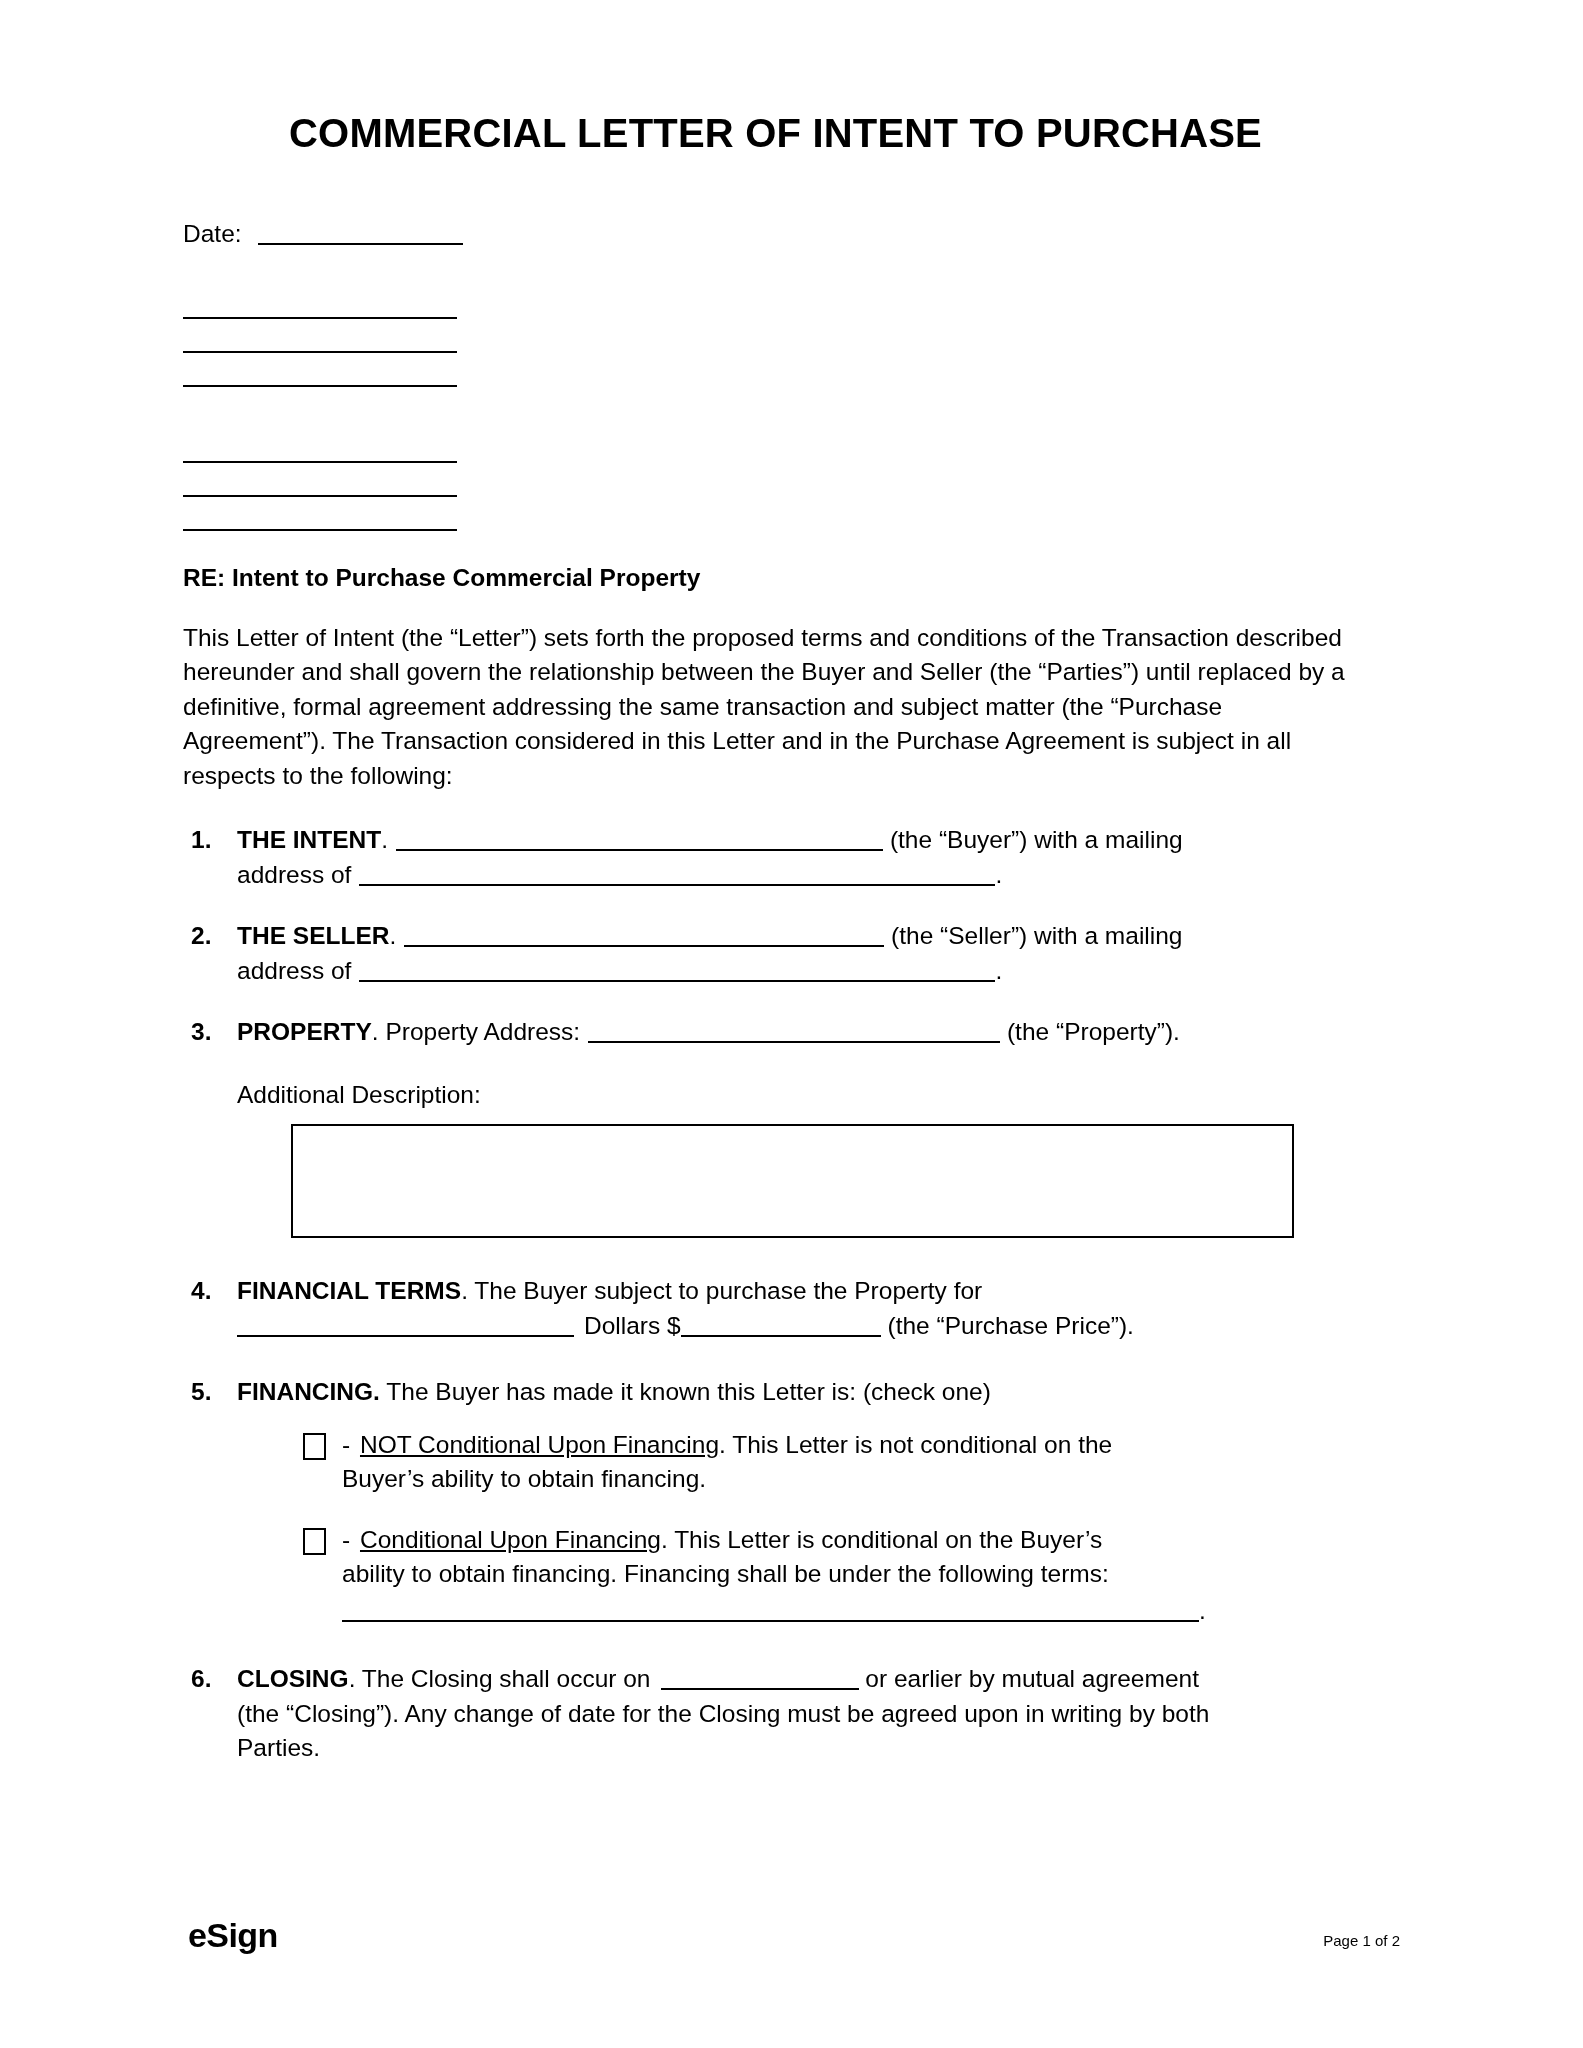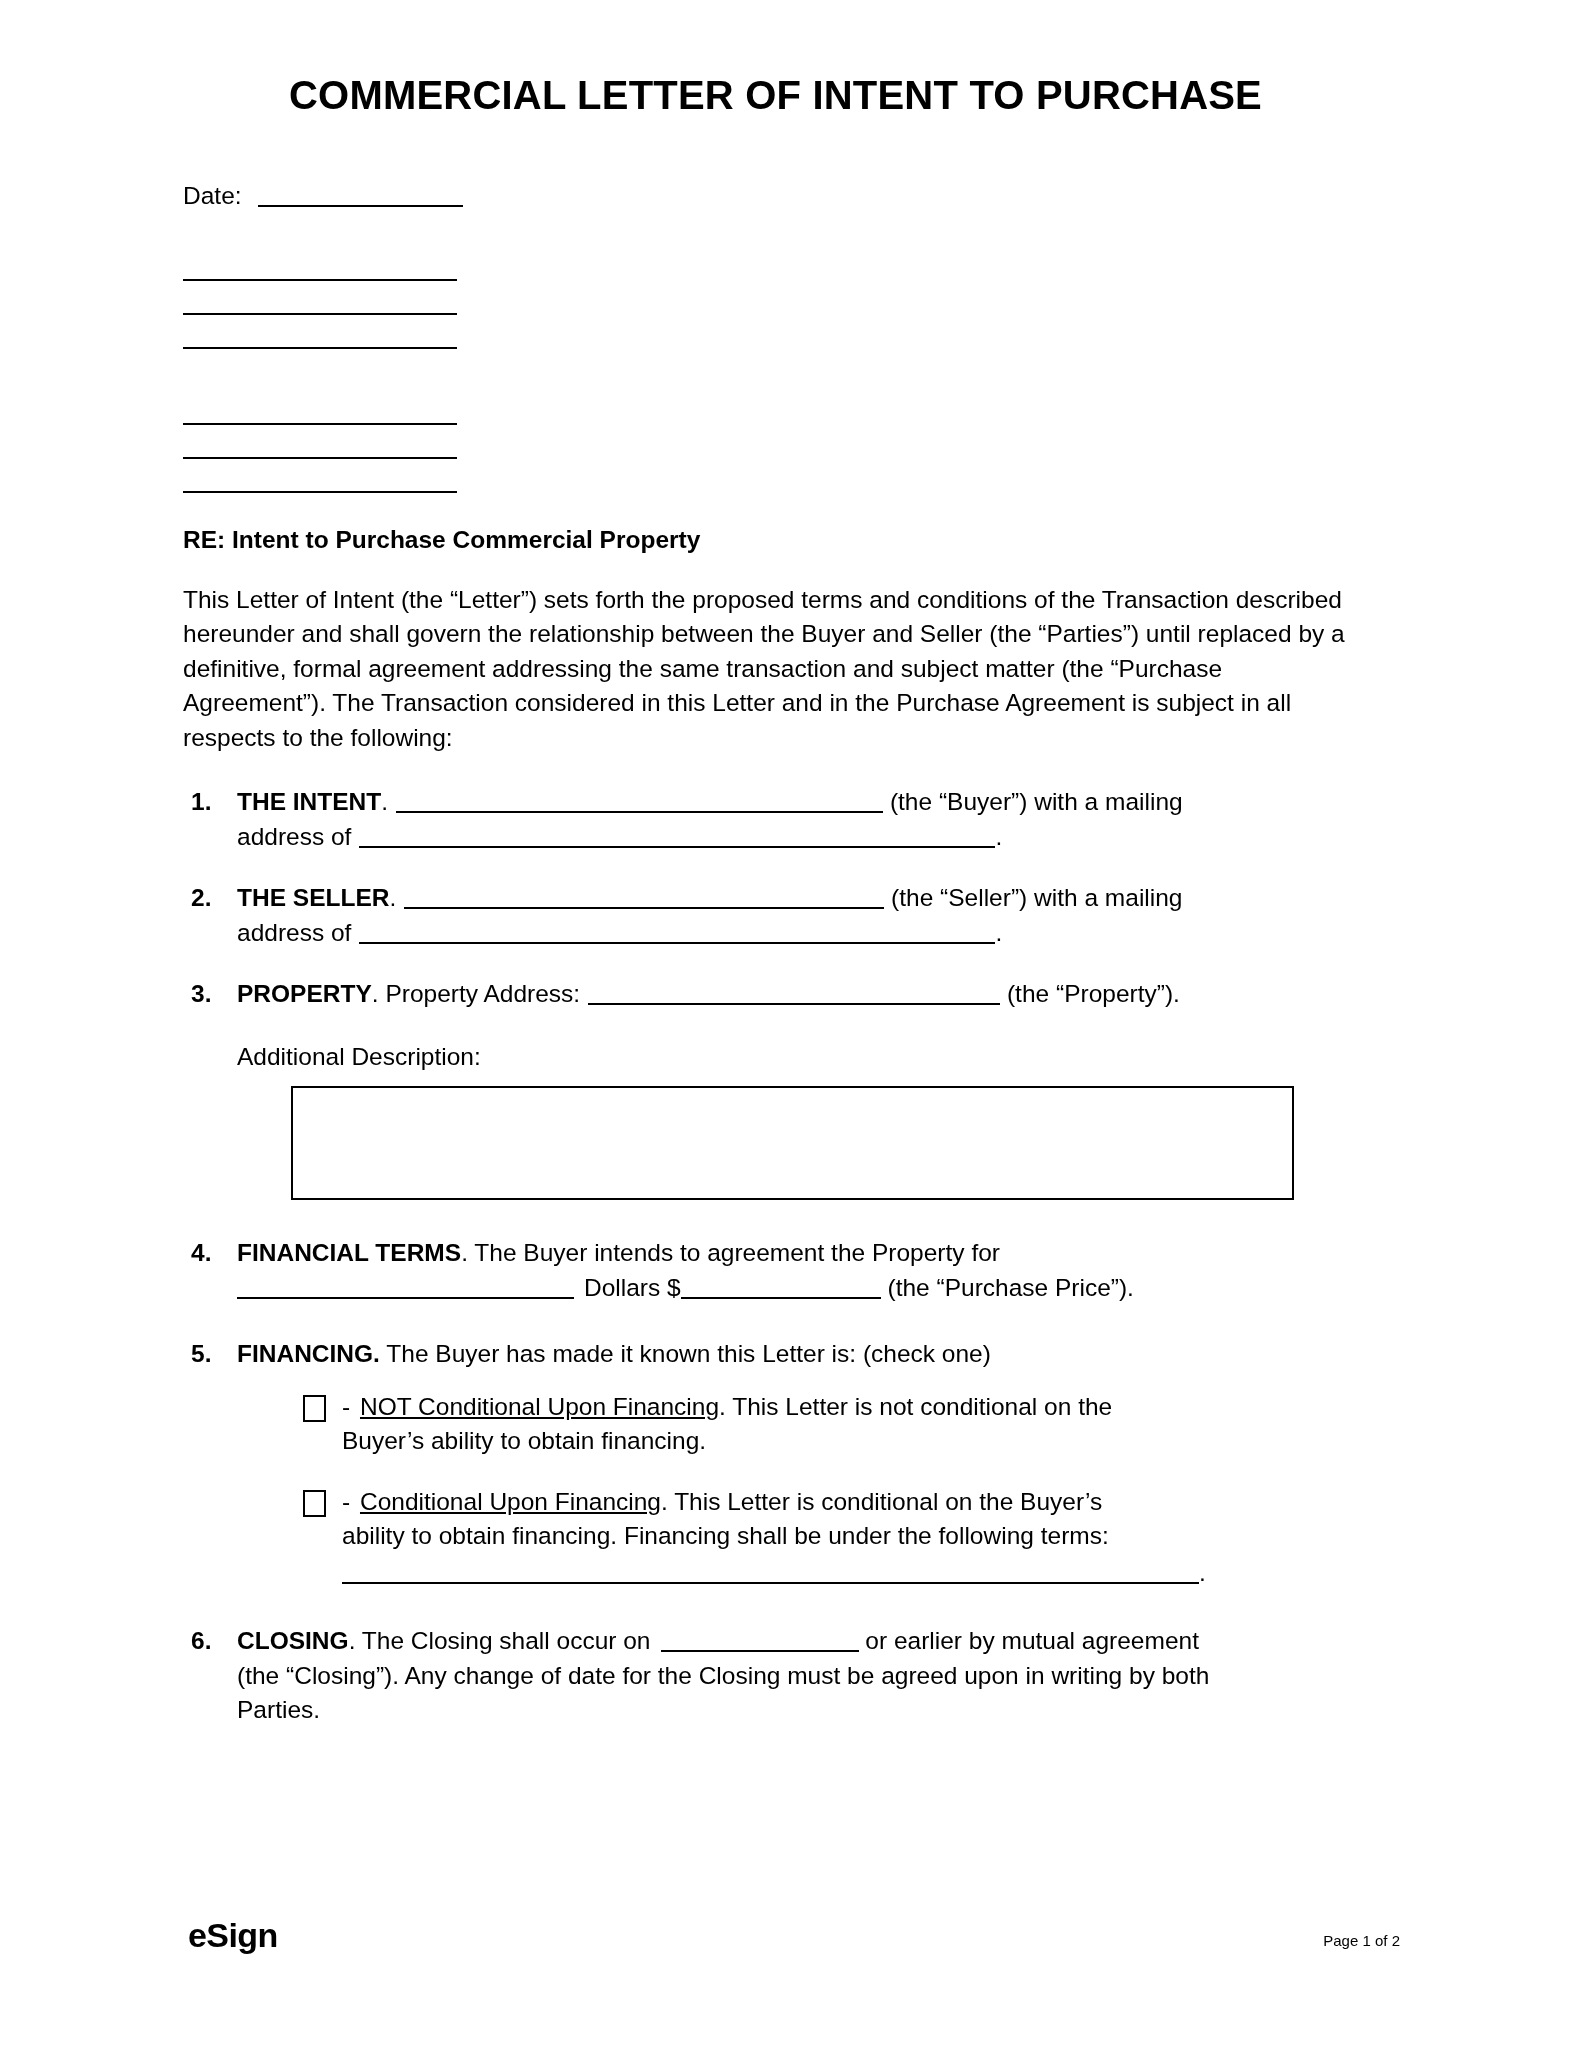--- a/index.html
+++ b/index.html
@@ -26,21 +26,21 @@
     width: 1185px;
   }
 
   
   .doc-title {
     font-size: 40px;
     font-weight: bold;
     text-align: center;
     letter-spacing: 0.2px;
     margin: 0;
-    padding-top: 73px;
+    padding-top: 111px;
     line-height: 1.1;
   }
 
   .date-row {
     margin-top: 62px;
     font-size: 24.5px;
     line-height: 30px;
     white-space: nowrap;
   }
   .fill {
@@ -198,21 +198,21 @@
 
       <li>
         <span class="num">3.</span>
         <span class="lbl-bold">PROPERTY</span><span>. Property Address:</span><span class="fill" style="width:412px;margin-left:8px"></span><span> (the “Property”).</span>
         <div class="desc-label">Additional Description:</div>
         <div class="desc-box"></div>
       </li>
 
       <li style="margin-top:36px">
         <span class="num">4.</span>
-        <span class="lbl-bold">FINANCIAL TERMS</span><span>. The Buyer intends to agreement the Property for</span><br>
+        <span class="lbl-bold">FINANCIAL TERMS</span><span>. The Buyer subject to purchase the Property for</span><br>
         <span class="fill" style="width:337px"></span><span style="margin-left:10px">Dollars $</span><span class="fill" style="width:200px"></span><span> (the “Purchase Price”).</span>
       </li>
 
       <li style="margin-top:32px">
         <span class="num">5.</span>
         <span class="lbl-bold">FINANCING.</span><span> The Buyer has made it known this Letter is: (check one)</span>
 
         <div class="opt-row" style="margin-top:18px">
           <span class="cbox"></span><span class="dash">-</span> <span class="u">NOT Conditional Upon Financing</span><span>. This Letter is not conditional on the</span><br>
           <span>Buyer’s ability to obtain financing.</span>

